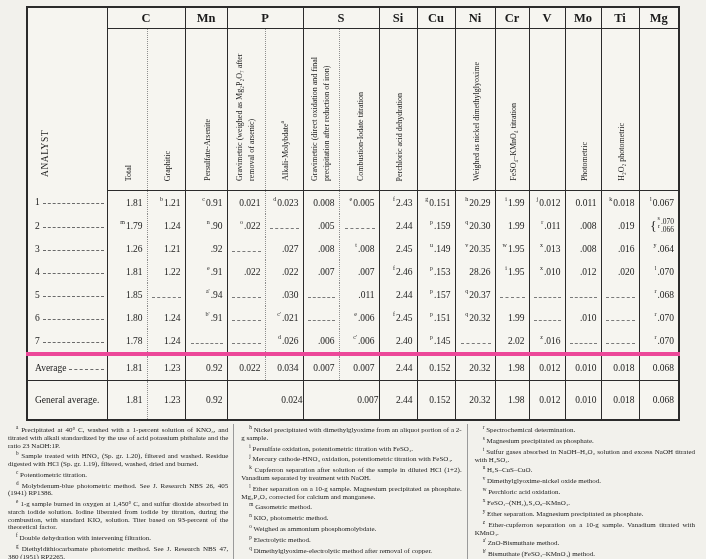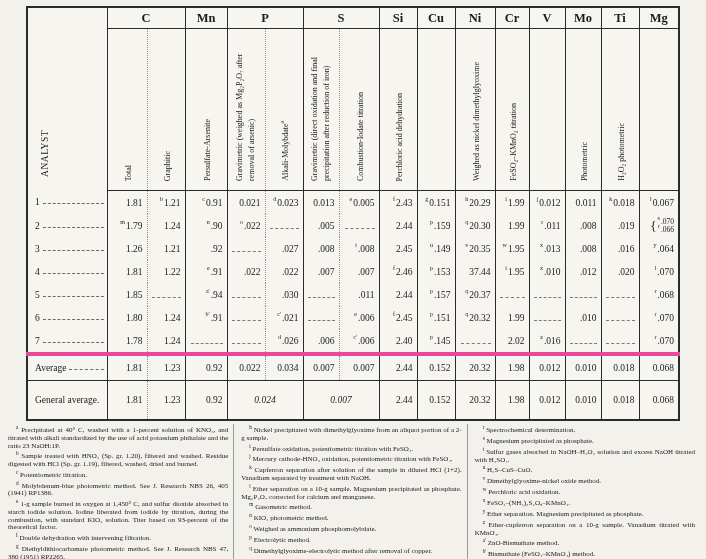--- a/index.html
+++ b/index.html
@@ -16,21 +16,21 @@
   .rot{display:inline-block;writing-mode:vertical-rl;transform:rotate(180deg);max-height:148px;font-size:8px;line-height:9.5px;text-align:left;}
   .rot sup{font-size:5.5px;}
   tbody td{font-size:9.5px;height:23px;text-align:right;padding-right:4px;vertical-align:middle;}
   td.lbl{text-align:left;padding:0 2px 0 7px;font-size:9.5px;}
   .lf{display:flex;align-items:flex-end;}
   .leader{flex:1;border-bottom:1px dashed #6a6a6a;margin:0 1px 3px 3px;height:1px;}
   sup.cm{font-size:6px;line-height:0;margin-right:1px;}
   .dash{display:inline-block;width:85%;border-bottom:1px dashed #7a7a7a;height:2px;}
   tr.avg td{border-top:4px solid #ec4899;height:24px;}
   tr.gen td{border-top:1px solid #2b2b2b;height:38px;}
-  td.span2{text-align:center;padding-right:0;font-style:italic;}
+  td.span2{text-align:right;padding-right:0;}
   .genlbl{line-height:10.5px;padding-top:2px;}
   .bw{display:flex;align-items:center;justify-content:flex-end;gap:1px;}
   .brc{font-size:13px;}
   .bl{display:flex;flex-direction:column;}
   .bline{font-size:7.5px;line-height:8px;text-align:right;}
   #footnotes{position:absolute;left:8px;top:424px;width:692px;display:flex;}
   .fcol{flex:1;padding-right:5px;}
   .fcol + .fcol{border-left:1px solid #9a9a9a;padding-left:7px;}
   .fcol p{margin:0;font-size:7px;line-height:7.6px;text-align:justify;text-indent:8px;}
   .fcol sup{font-size:5.2px;}
@@ -99,21 +99,21 @@
               <div class="lf">
                 <span>1</span>
                 <span class="leader"></span>
               </div>
             </td>
             <td class="dr">1.81</td>
             <td class="sr"><sup class="cm">b</sup>1.21</td>
             <td class="sr"><sup class="cm">c</sup>0.91</td>
             <td class="dr">0.021</td>
             <td class="sr"><sup class="cm">d</sup>0.023</td>
-            <td class="dr">0.013</td>
+            <td class="dr">0.008</td>
             <td class="sr"><sup class="cm">e</sup>0.005</td>
             <td class="sr"><sup class="cm">f</sup>2.43</td>
             <td class="sr"><sup class="cm">g</sup>0.151</td>
             <td class="sr"><sup class="cm">h</sup>20.29</td>
             <td class="sr"><sup class="cm">i</sup>1.99</td>
             <td class="sr"><sup class="cm">j</sup>0.012</td>
             <td class="sr">0.011</td>
             <td class="sr"><sup class="cm">k</sup>0.018</td>
             <td><sup class="cm">l</sup>0.067</td>
           </tr>
@@ -180,21 +180,21 @@
             </td>
             <td class="dr">1.81</td>
             <td class="sr">1.22</td>
             <td class="sr"><sup class="cm">e</sup>.91</td>
             <td class="dr">.022</td>
             <td class="sr">.022</td>
             <td class="dr">.007</td>
             <td class="sr">.007</td>
             <td class="sr"><sup class="cm">f</sup>2.46</td>
             <td class="sr"><sup class="cm">p</sup>.153</td>
-            <td class="sr">37.44</td>
+            <td class="sr">28.26</td>
             <td class="sr"><sup class="cm">i</sup>1.95</td>
             <td class="sr"><sup class="cm">x</sup>.010</td>
             <td class="sr">.012</td>
             <td class="sr">.020</td>
             <td><sup class="cm">l</sup>.070</td>
           </tr>
           <tr>
             <td class="lbl sr">
               <div class="lf">
                 <span>5</span>

